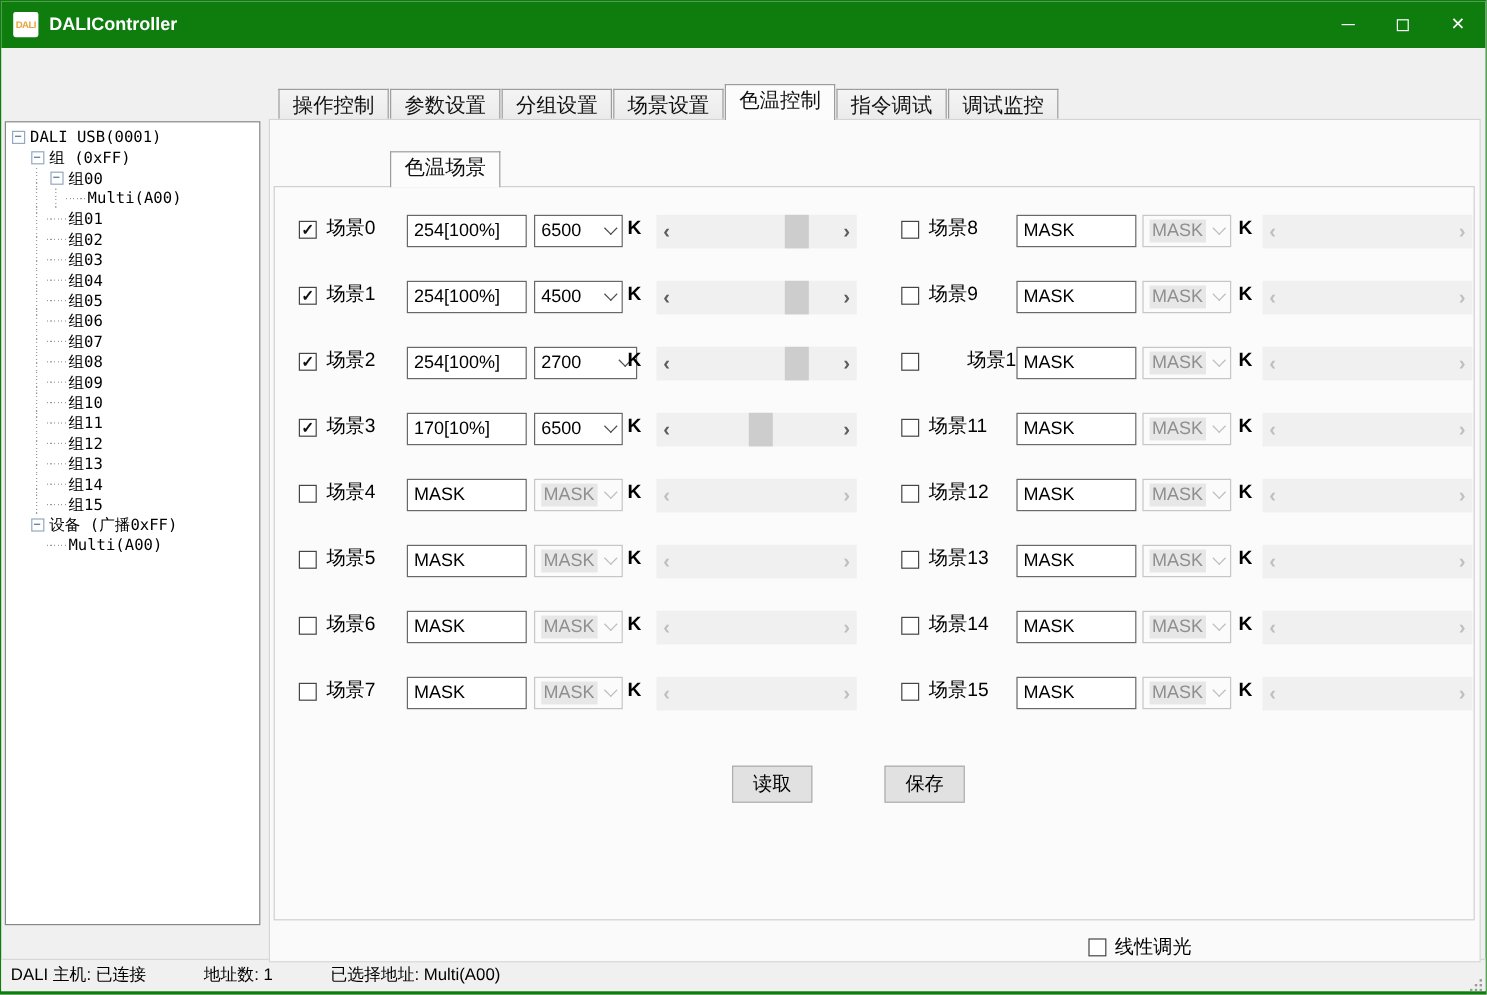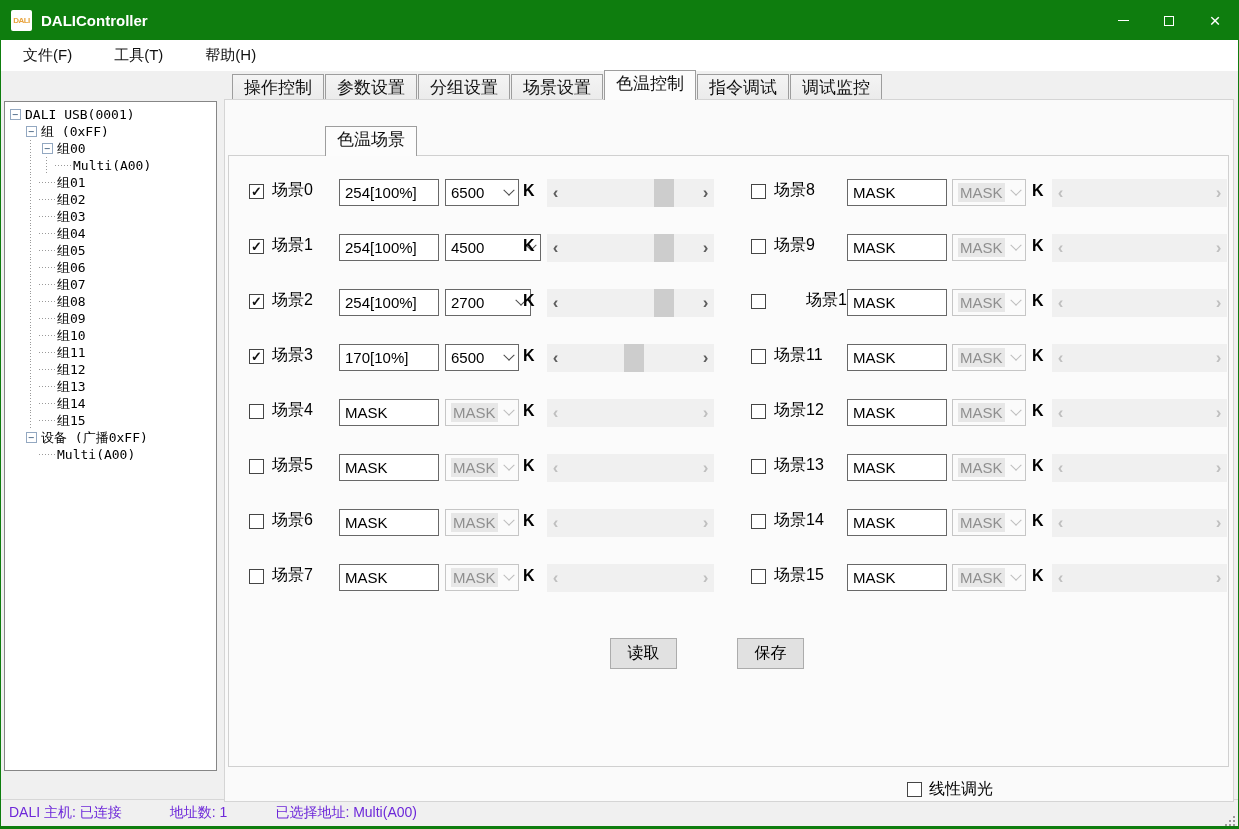--- a/index.html
+++ b/index.html
@@ -73,21 +73,21 @@
   
   .btn { position:absolute; width:67px; height:31px; background:#e1e1e1; border:1px solid #acacac;
     font-size:16px; color:#000; display:flex; align-items:center; justify-content:center;
     font-family:"Liberation Sans", sans-serif; }
   
   .linear-dim { position:absolute; left:682px; top:679px; display:flex; align-items:center; gap:7px; }
   .linear-dim .cb2 { width:15px; height:15px; border:1px solid #454545; background:#fff; }
   .linear-dim .lbl { font-size:16px; color:#000; }
   
   .statusbar { position:absolute; left:0; right:0; bottom:0; height:27px; background:#f0f0f0;
-    border-top:1px solid #d7d7d7; display:flex; align-items:center; font-size:14px; color:#6d28d9; }
+    border-top:1px solid #d7d7d7; display:flex; align-items:center; font-size:14px; color:#000000; }
   .status-item { margin-left:8px; }
   .status-item + .status-item { margin-left:48px; }
   .grip { margin-left:auto; margin-right:3px; width:12px; height:12px; position:relative; align-self:flex-end; }
   .grip i { position:absolute; width:2px; height:2px; background:#9a9a9a; }
 </style>
 </head>
 <body>
 
 <div class="window">
 
@@ -100,25 +100,20 @@
         </div>
       <div class="win-btn">
           <span class="glyph-max"></span>
         </div>
       <div class="win-btn">
           <span class="glyph-close">×</span>
         </div>
     </div>
   </div>
 
-  <div class="menubar">
-      <span class="menu-item">文件(F)</span>
-      <span class="menu-item">工具(T)</span>
-      <span class="menu-item">帮助(H)</span>
-    </div>
 
   <div class="tree">
       <div class="tree-row">
         <span class="tcell box">
           <span class="expand-box">−</span>
         </span>
         <span class="tree-label">DALI USB(0001)</span>
       </div>
       <div class="tree-row">
         <span class="tcell empty"></span>
@@ -271,21 +266,21 @@
           <div class="track">
             <div class="thumb" style="background: rgb(205, 205, 205); left: calc(80% - 16px);"></div>
           </div>
           <span class="arr">›</span>
         </div>
       </div>
       <div class="scene-row" style="left: 0px; right: 0px; top: 78px;">
         <span class="cbox" style="left: 20px; top: 5px;">✓</span>
         <span class="scene-label" style="left: 43px;">场景1</span>
         <input class="scene-input" value="254[100%]" style="left: 110px;">
-        <div class="combo" style="left: 216px; width: 96px;">
+        <div class="combo" style="left: 216px; width: 74px;">
           <span class="val">4500</span>
           <span class="chev"></span>
         </div>
         <span class="kunit" style="left: 294px;">K</span>
         <div class="hscroll" style="left: 318px; width: 167px;">
           <span class="arr">‹</span>
           <div class="track">
             <div class="thumb" style="background: rgb(205, 205, 205); left: calc(80% - 16px);"></div>
           </div>
           <span class="arr">›</span>

